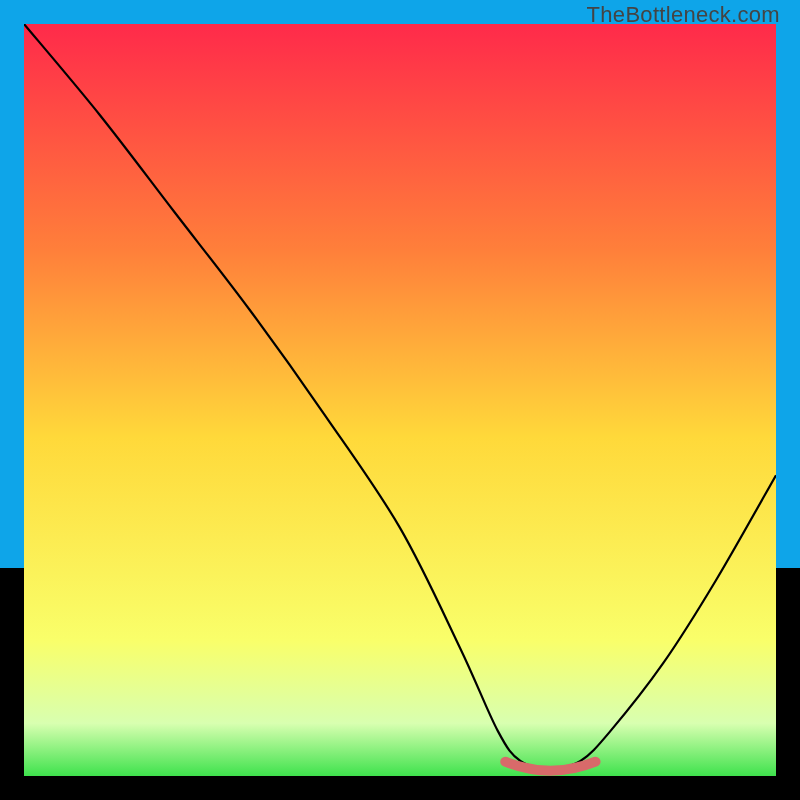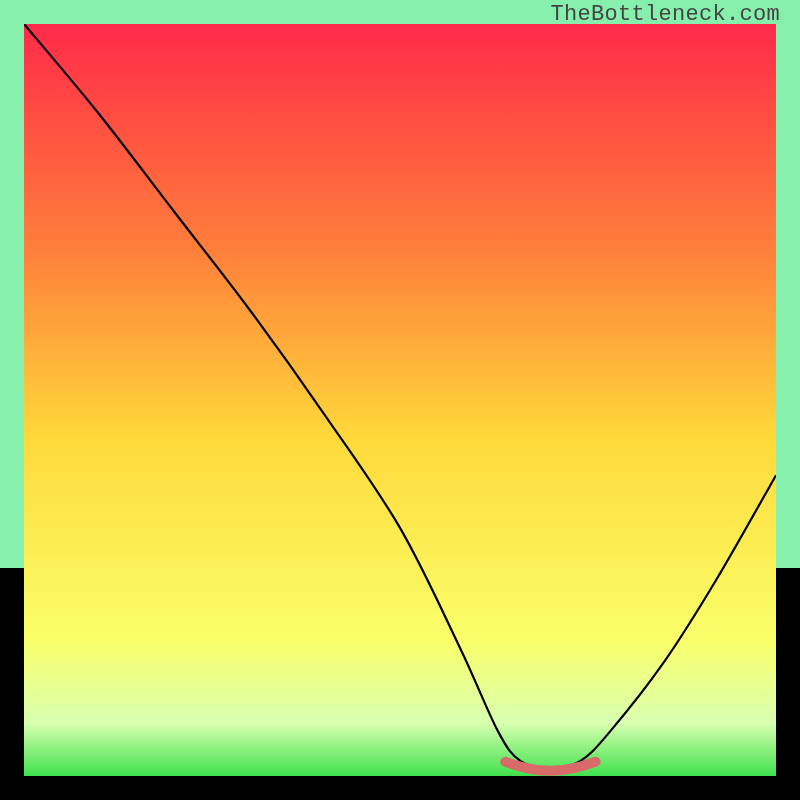--- a/index.html
+++ b/index.html
@@ -10,22 +10,21 @@
     height: 800px;
     position: relative;
     font-family: Arial, Helvetica, sans-serif;
   }
   .frame {
     position: absolute;
     top: 0;
     left: 0;
     width: 800px;
     height: 568px;
-    background: #86efac;
-    font-family: Liberation Mono, monospace;
+    background: #0ea5e9;
   }
   .plot-area {
     position: absolute;
     top: 24px;
     left: 24px;
     width: 752px;
     height: 752px;
     overflow: hidden;
   }
   .watermark {

